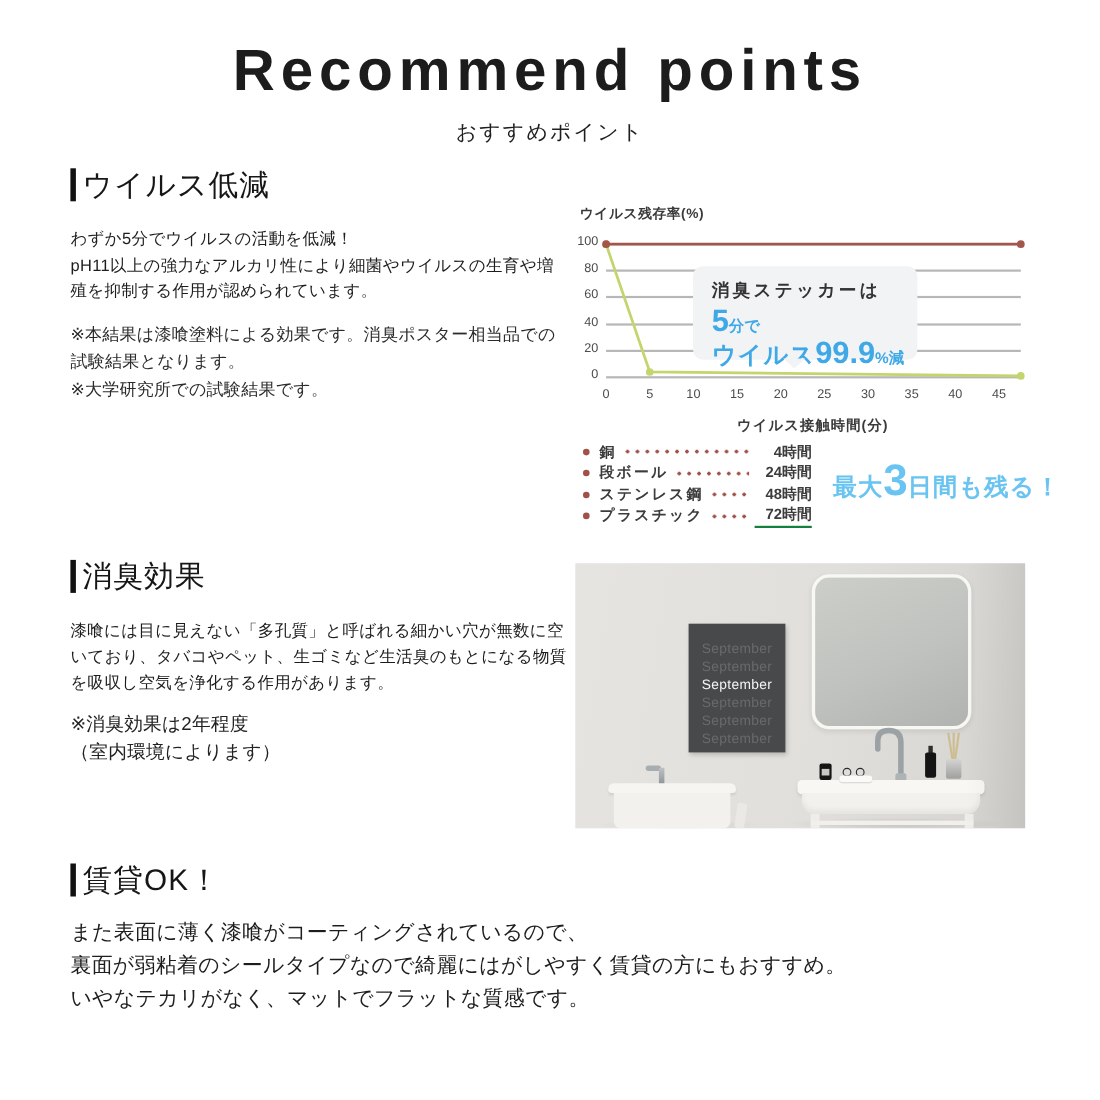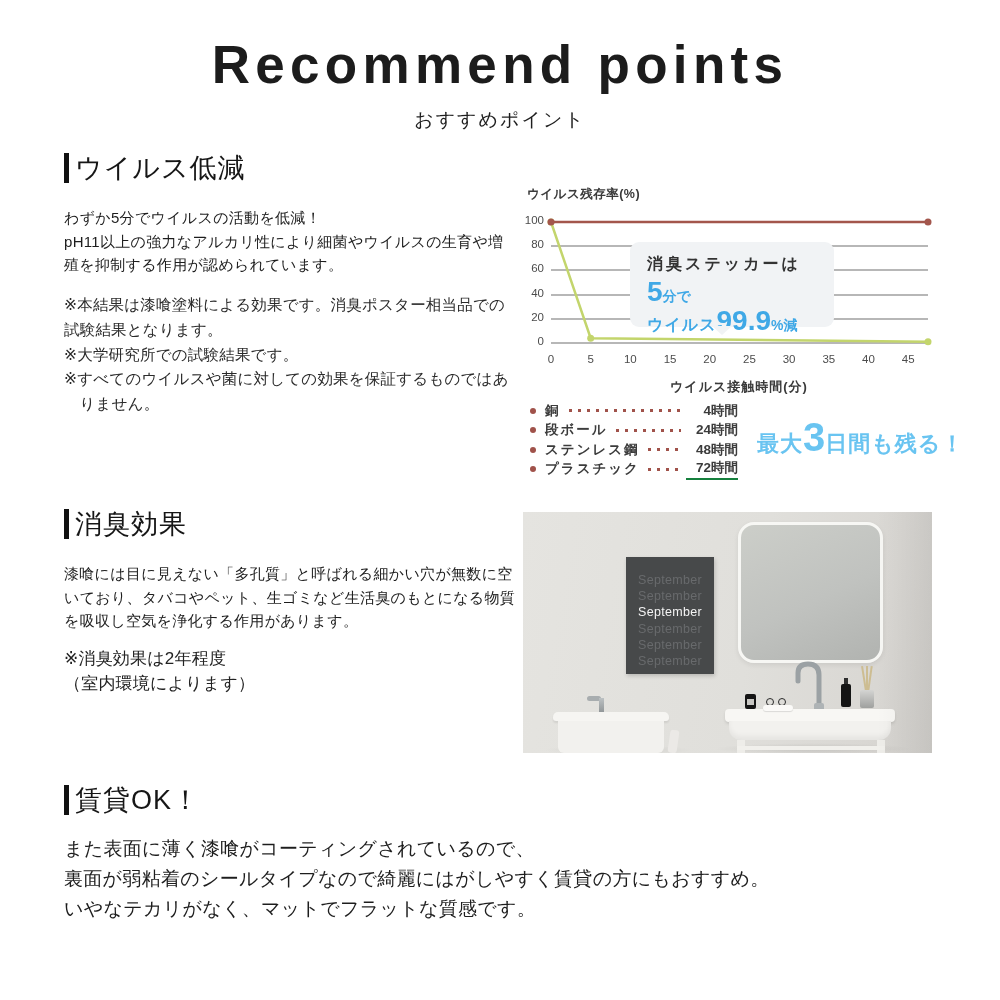--- a/index.html
+++ b/index.html
@@ -36,42 +36,42 @@
   .plot svg{position:absolute;left:0;top:0;overflow:visible;z-index:2;}
   .xlabel{position:absolute;left:216px;top:193px;transform:translateX(-50%);font-size:13px;font-weight:bold;color:#3a3a3a;letter-spacing:1px;white-space:nowrap;}
   .callout{position:absolute;left:107px;top:57px;width:187px;height:73px;background:#f1f3f5;border-radius:9px;z-index:3;padding:12px 0 0 17px;box-sizing:content-box;}
   .callout::after{content:"";position:absolute;left:82px;bottom:-8px;width:0;height:0;
       border-left:10px solid transparent;border-right:10px solid transparent;border-top:9px solid #f1f3f5;}
   .c1{font-size:16px;font-weight:bold;color:#333;letter-spacing:3px;}
   .c2{margin-top:2px;line-height:1.05;}
   .c3{line-height:1.1;}
   .blue{color:#3fa8e6;font-weight:bold;}
   .big{font-size:28px;}
-  .md{font-size:16px;letter-spacing:1px;}
+  .md{font-size:22px;letter-spacing:1px;}
   .sm{font-size:14px;}
 
   
   .legend{position:absolute;left:530px;top:401px;width:208px;}
   .lrow{display:flex;align-items:center;height:19.5px;font-size:13.5px;font-weight:bold;color:#3c3c3c;}
   .lbullet{width:6px;height:6px;border-radius:50%;background:#a0524a;margin-right:9px;flex:0 0 auto;}
   .lname{letter-spacing:2px;white-space:nowrap;}
   .lleader{flex:1;height:5px;margin:0 5px;background-image:radial-gradient(circle,#a0524a 1.5px,transparent 1.6px);
            background-size:9px 5px;background-repeat:repeat-x;background-position:left center;}
   .lvalue{width:52px;text-align:right;white-space:nowrap;}
   .u{border-bottom:2px solid #15803d;padding-bottom:1px;}
   .badge{position:absolute;left:757px;top:417px;display:flex;align-items:baseline;color:#69c4f1;font-weight:bold;white-space:nowrap;}
   .bp,.bs{font-size:22px;letter-spacing:1px;}
   .bb{font-size:40px;line-height:1;}
 
   
   .photo{position:absolute;left:523px;top:512px;width:409px;height:241px;overflow:hidden;
          background:linear-gradient(100deg,#e5e4e0 0%,#e0dfdb 55%,#d9d7d3 85%,#d2d0cc 100%);}
   .photo::after{content:"";position:absolute;right:0;top:0;width:55px;height:100%;
          background:linear-gradient(90deg,transparent,rgba(0,0,0,0.06));}
-  .poster{position:absolute;left:103px;top:45px;width:88px;height:117px;background:#47494a;
+  .poster{position:absolute;left:103px;top:55px;width:88px;height:117px;background:#47494a;
           box-shadow:1px 2px 4px rgba(0,0,0,0.18);padding-top:15px;box-sizing:border-box;text-align:center;}
   .poster-line{font-size:12.5px;line-height:16.2px;letter-spacing:0.3px;color:#686a6c;}
   .poster-line.hl{color:#f4f4f4;}
   .mirror{position:absolute;left:215px;top:10px;width:139px;height:135px;border:3px solid #f7f7f4;border-radius:16px;
           background:linear-gradient(155deg,#cccec9 0%,#c0c2bf 55%,#b1b3b0 100%);box-shadow:0 2px 5px rgba(0,0,0,0.08);}
   .sink-top{position:absolute;left:202px;top:197px;width:170px;height:13px;background:#f8f7f4;border-radius:4px;
             box-shadow:0 2px 3px rgba(0,0,0,0.10);}
   .sink-basin{position:absolute;left:206px;top:209px;width:162px;height:19px;background:#f2f1ee;border-radius:0 0 12px 12px;
             box-shadow:inset 0 -4px 5px rgba(0,0,0,0.05);}
   .sink-leg{position:absolute;top:228px;width:8px;height:13px;background:#eeede9;}
@@ -115,21 +115,20 @@
       <span class="bar"></span>
       <span>ウイルス低減</span>
     </h2>
     <div class="body">
       <p>わずか5分でウイルスの活動を低減！</p>
       <p>pH11以上の強力なアルカリ性により細菌やウイルスの生育や増殖を抑制する作用が認められています。</p>
     </div>
     <div class="notes">
       <p>※本結果は漆喰塗料による効果です。消臭ポスター相当品での試験結果となります。</p>
       <p>※大学研究所での試験結果です。</p>
-      <p class="hang">※すべてのウイルスや菌に対しての効果を保証するものではありません。</p>
     </div>
   </section>
 
   <div class="chart">
     <div class="ylabel">ウイルス残存率(%)</div>
     <div class="plot">
         <div class="gridline" style="top: -1px;"></div>
         <div class="ytick" style="top: -8px;">100</div>
         <div class="gridline" style="top: 23.2px;"></div>
         <div class="ytick" style="top: 16.2px;">80</div>

